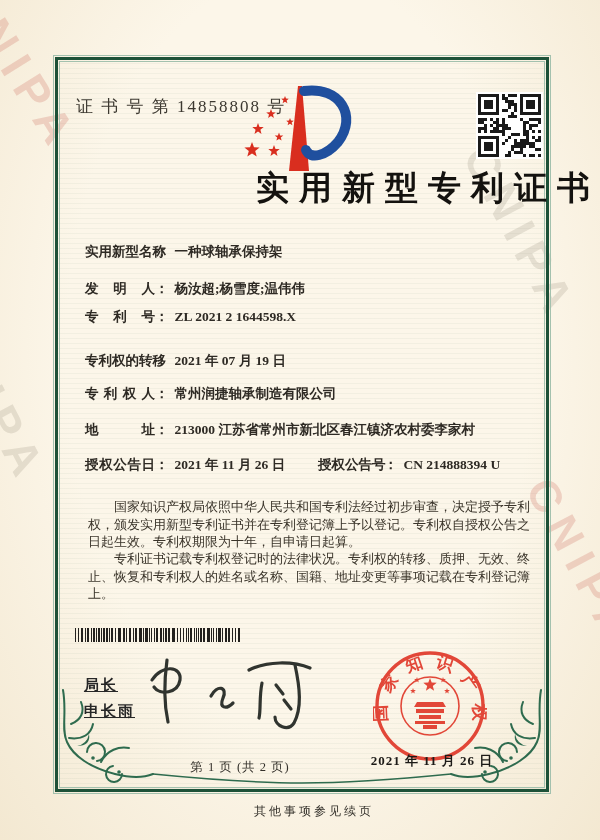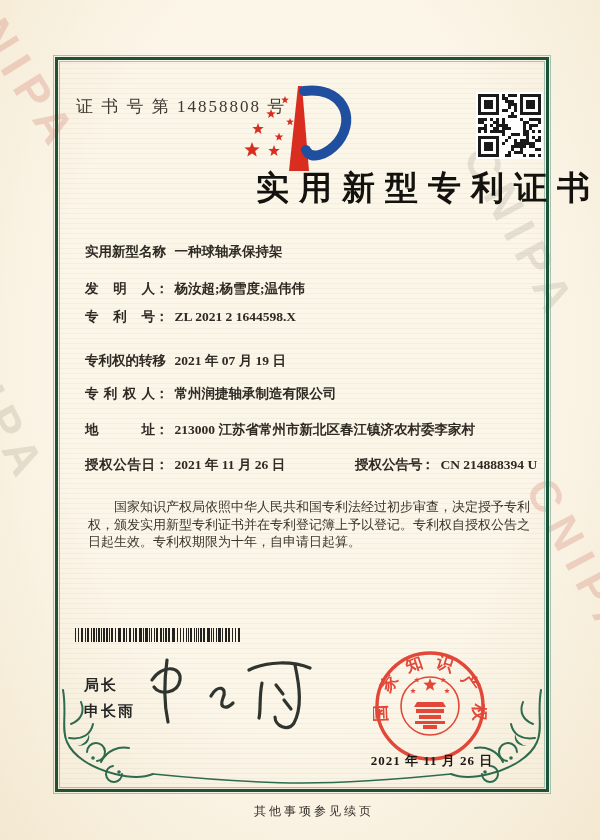--- a/index.html
+++ b/index.html
@@ -29,28 +29,28 @@
   .logo{position:absolute; left:238px; top:82px;}
   .qr{position:absolute; left:476px; top:92px; background:#fff; padding:2px;}
   .title{
     position:absolute; left:0; top:166px; width:100%; text-align:right;
     font-size:33px; font-weight:700; color:#14120f; letter-spacing:10px;
   }
   .rows{position:absolute; left:85px; top:0; width:445px;}
   .row{position:absolute; left:0; width:445px; font-size:13.5px; font-weight:600; color:#2e2a24; white-space:nowrap;}
   .flabel{display:inline-block; width:70px; text-align:justify; text-align-last:justify;}
   .fcolon{display:inline-block; margin-right:6px;}
-  .pair2{position:absolute; left:233px; top:0;margin-left:37px;}
+  .pair2{position:absolute; left:233px; top:0;}
   .pair2 .flabel{width:66px;}
   .para{
     position:absolute; left:76px; width:452px; font-size:13px; color:#3a342a;
     line-height:17.5px; text-indent:2em; margin:12px; font-weight:500;
   }
   .barcode{position:absolute; left:75px; top:628px;}
-  .signoff{position:absolute; left:84px; font-family:"Liberation Sans","DejaVu Sans",sans-serif; font-size:15px; font-weight:700; color:#272727; letter-spacing:2px;}
+  .signoff{position:absolute; left:84px; font-family:"Liberation Sans","DejaVu Sans",sans-serif; font-size:15px; font-weight:700; color:#272727; letter-spacing:2px;text-decoration:underline;}
   .signature{position:absolute; left:135px; top:648px;}
   .ornaments{position:absolute; left:55px; top:682px; pointer-events:none;}
   .seal{position:absolute; left:373px; top:649px;}
   .seal-date{
     position:absolute; left:356px; top:752px; width:152px; text-align:center;
     font-size:13px; font-weight:700; color:#1c1a17; letter-spacing:1px; z-index:5;
   }
   .page-no{position:absolute; left:0; top:759px; width:480px; text-align:center; font-size:12.5px; color:#33302a; letter-spacing:1px;}
   .cont-note{position:absolute; left:0; top:803px; width:100%; text-align:center; font-size:12px; color:#33302a; letter-spacing:3px;padding-left:14px;}
 </style>
@@ -239,20 +239,21 @@
     </div>
     <div class="row" style="top:456px; position:absolute;">
       <span class="flabel">授权公告日</span><span class="fcolon">：</span><span class="fval">2021 年 11 月 26 日</span>
       <span class="pair2">
         <span class="flabel">授权公告号</span><span class="fcolon">：</span><span class="fval">CN 214888394 U</span>
       </span>
     </div>
   </div>
 
   <p class="para" style="top:486px">国家知识产权局依照中华人民共和国专利法经过初步审查，决定授予专利权，颁发实用新型专利证书并在专利登记簿上予以登记。专利权自授权公告之日起生效。专利权期限为十年，自申请日起算。</p>
+  <p class="para" style="top:538px">专利证书记载专利权登记时的法律状况。专利权的转移、质押、无效、终止、恢复和专利权人的姓名或名称、国籍、地址变更等事项记载在专利登记簿上。</p>
 
   <svg class="barcode" width="166" height="14" viewBox="0 0 166 14">
     <g id="barcode-bars">
         <rect x="0" y="0" width="1" height="14" fill="#23211e"></rect>
         <rect x="3" y="0" width="1" height="14" fill="#23211e"></rect>
         <rect x="6" y="0" width="2" height="14" fill="#23211e"></rect>
         <rect x="10" y="0" width="1" height="14" fill="#23211e"></rect>
         <rect x="12" y="0" width="2" height="14" fill="#23211e"></rect>
         <rect x="16" y="0" width="1" height="14" fill="#23211e"></rect>
         <rect x="18" y="0" width="2" height="14" fill="#23211e"></rect>
@@ -360,15 +361,16 @@
       <path d="M41,58 h32 l-3,-5 h-26 z"></path>
       <rect x="43" y="60" width="28" height="4"></rect>
       <rect x="46" y="66" width="22" height="4"></rect>
       <rect x="42" y="72" width="30" height="3"></rect>
       <rect x="50" y="76" width="14" height="4"></rect>
     </g>
   </svg>
 
   <div class="seal-date">2021 年 11 月 26 日</div>
 
+  <div class="page-no">第 1 页 (共 2 页)</div>
   <div class="cont-note">其他事项参见续页</div>
 
 </div>
 
 </body></html>

